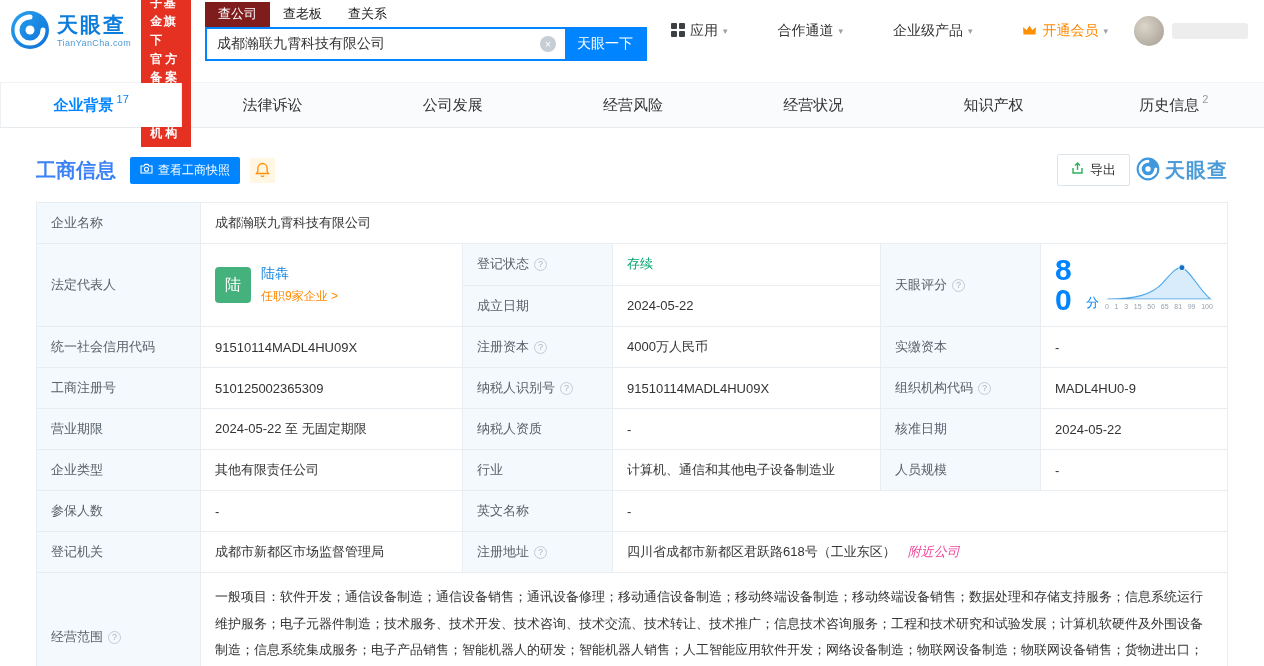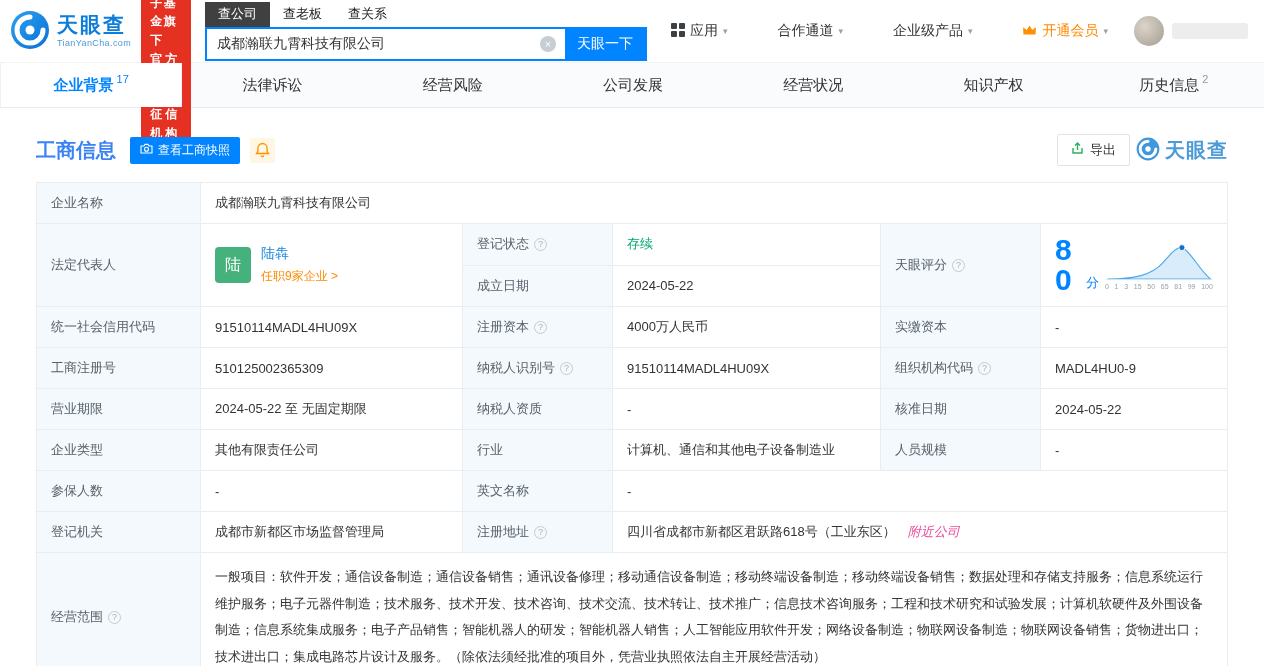--- a/index.html
+++ b/index.html
@@ -14,38 +14,38 @@
   .logo { display:flex; align-items:center; gap:7px; }
   .logo-text { display:flex; flex-direction:column; line-height:1; }
   .logo-brand { font-size:21px; font-weight:bold; color:#0d7ddb; letter-spacing:2px; }
   .logo-domain { font-size:9px; color:#4d9bd6; margin-top:4px; letter-spacing:.4px; }
   .badge-red { margin-left:10px; background:#e53122; color:#fff; font-size:12px; font-weight:bold;
                padding:4px 9px; line-height:1.55; letter-spacing:1.5px; }
   .badge-red div:last-child { letter-spacing:3.2px; }
   .search-wrap { margin-left:14px; }
   .search-tabs { display:flex; align-items:flex-end; }
   .stab { font-size:13px; padding:3px 13px 4px; cursor:pointer; color:#222; }
-  .stab.active { background:#404040; color:#fff; }
+  .stab.active { background:#7f1d1d; color:#fff; }
   .search-box { display:flex; border:2px solid #0084ff; width:442px; height:34px; background:#fff; }
   .search-input { flex:1; min-width:0; border:none; outline:none; font-size:14px; padding:0 8px 0 10px; color:#333; }
   .clear-btn { width:16px; height:16px; border-radius:50%; background:#c6cdd4; color:#fff; font-size:11px;
                line-height:16px; text-align:center; align-self:center; margin-right:9px; cursor:pointer; }
   .clear-btn::before { content:"×"; }
   .search-btn { width:80px; background:#0084ff; color:#fff; font-size:14px; border:none; cursor:pointer; }
   .top-menu { margin-left:auto; display:flex; align-items:center; gap:26px; font-size:14px; }
   .menu-item { display:flex; align-items:center; gap:5px; cursor:pointer; color:#333; white-space:nowrap;margin-left:24px; }
   .menu-item.vip { color:#ff8a00; }
   .caret { font-size:9px; color:#98a1aa; }
   .caret::before { content:"▾"; }
   .user { display:flex; align-items:center; gap:8px; }
   .avatar { width:30px; height:30px; border-radius:50%;
             background:radial-gradient(circle at 35% 35%, #dcd4c8, #a39c92); }
   .user-name-blur { width:76px; height:16px; background:#ededed; border-radius:3px; }
   
-  .nav-tabs { display:flex; background:#fafbfc; border-top:1px solid #f1f3f5; border-bottom:1px solid #e8ebee; height:46px; }
+  .nav-tabs { display:flex; background:#fafbfc; border-top:1px solid #f1f3f5; border-bottom:1px solid #e8ebee; height:46px;margin-top:20px; }
   .nav-tab { flex:1; display:flex; align-items:center; justify-content:center; font-size:15px; color:#333; cursor:pointer; }
   .nav-tab.active { background:#fff; color:#0084ff; font-weight:bold;
                     border-left:1px solid #eef1f3; border-right:1px solid #eef1f3; }
   .tab-badge { font-size:11px; margin-left:3px; transform:translateY(-6px); color:#0084ff; font-weight:normal; }
   .tab-badge.gray { color:#999; }
   
   main { padding:26px 36px 24px; }
   .section-head { display:flex; align-items:center; }
   .section-title { font-size:20px; font-weight:bold; color:#3b82f6; }
   .snapshot-btn { margin-left:14px; display:flex; align-items:center; gap:5px; background:#0084ff; color:#fff;
@@ -161,24 +161,24 @@
 
 <nav class="nav-tabs">
   <div class="nav-tab active">
     <span>企业背景</span>
     <span class="tab-badge">17</span>
   </div>
   <div class="nav-tab">
     <span>法律诉讼</span>
   </div>
   <div class="nav-tab">
+    <span>公司发展</span>
+  </div>
+  <div class="nav-tab">
     <span>经营风险</span>
-  </div>
-  <div class="nav-tab">
-    <span>公司发展</span>
   </div>
   <div class="nav-tab">
     <span>经营状况</span>
   </div>
   <div class="nav-tab">
     <span>知识产权</span>
   </div>
   <div class="nav-tab">
     <span>历史信息</span>
     <span class="tab-badge gray">2</span>

